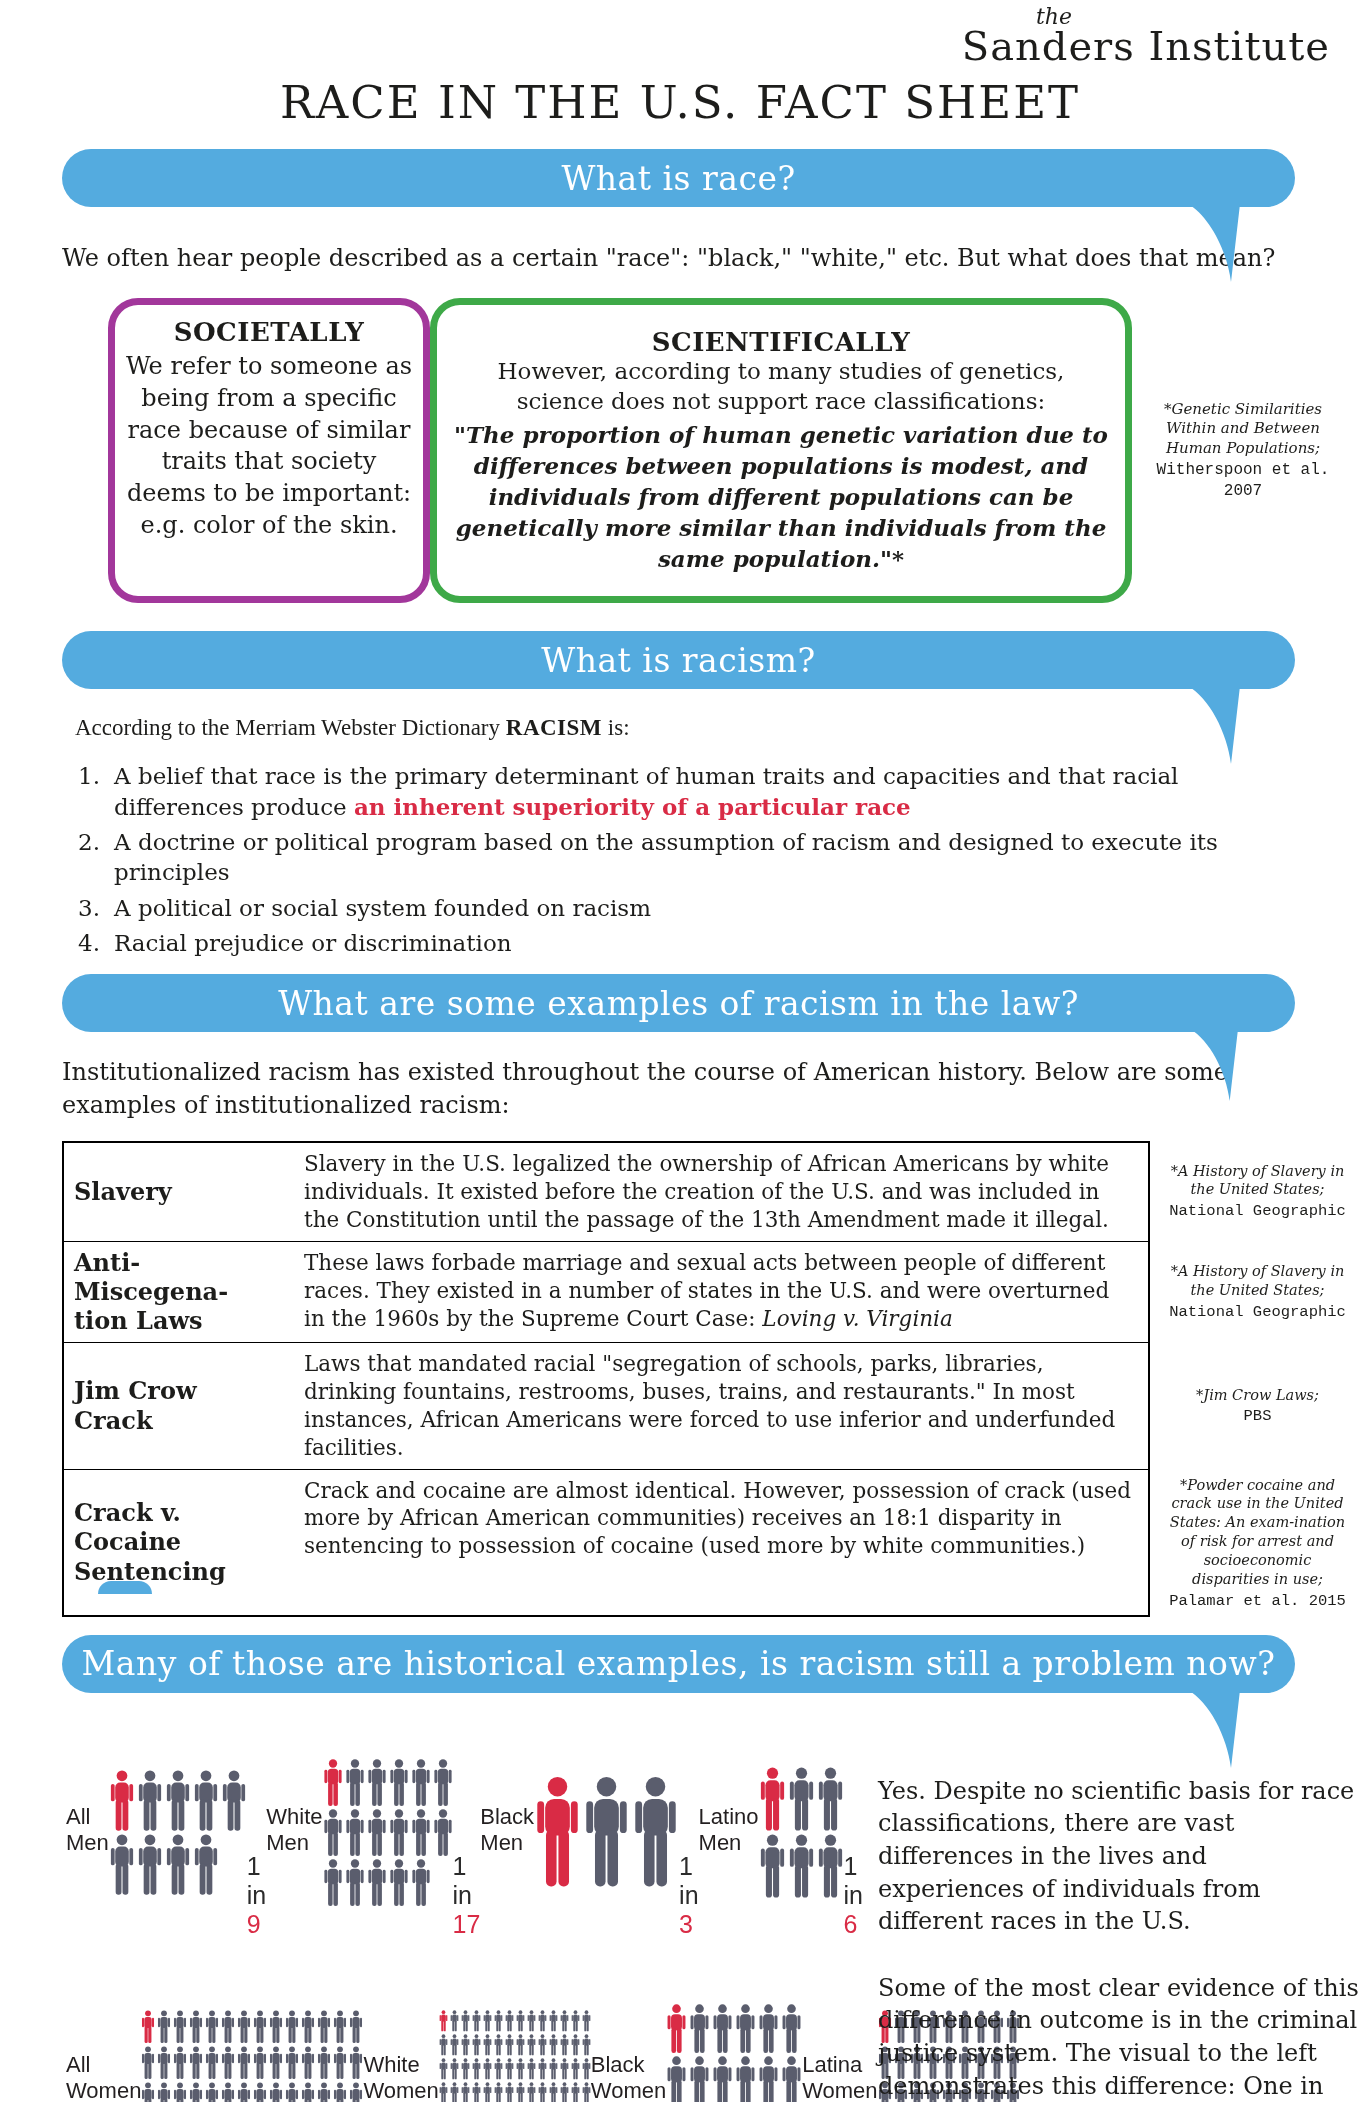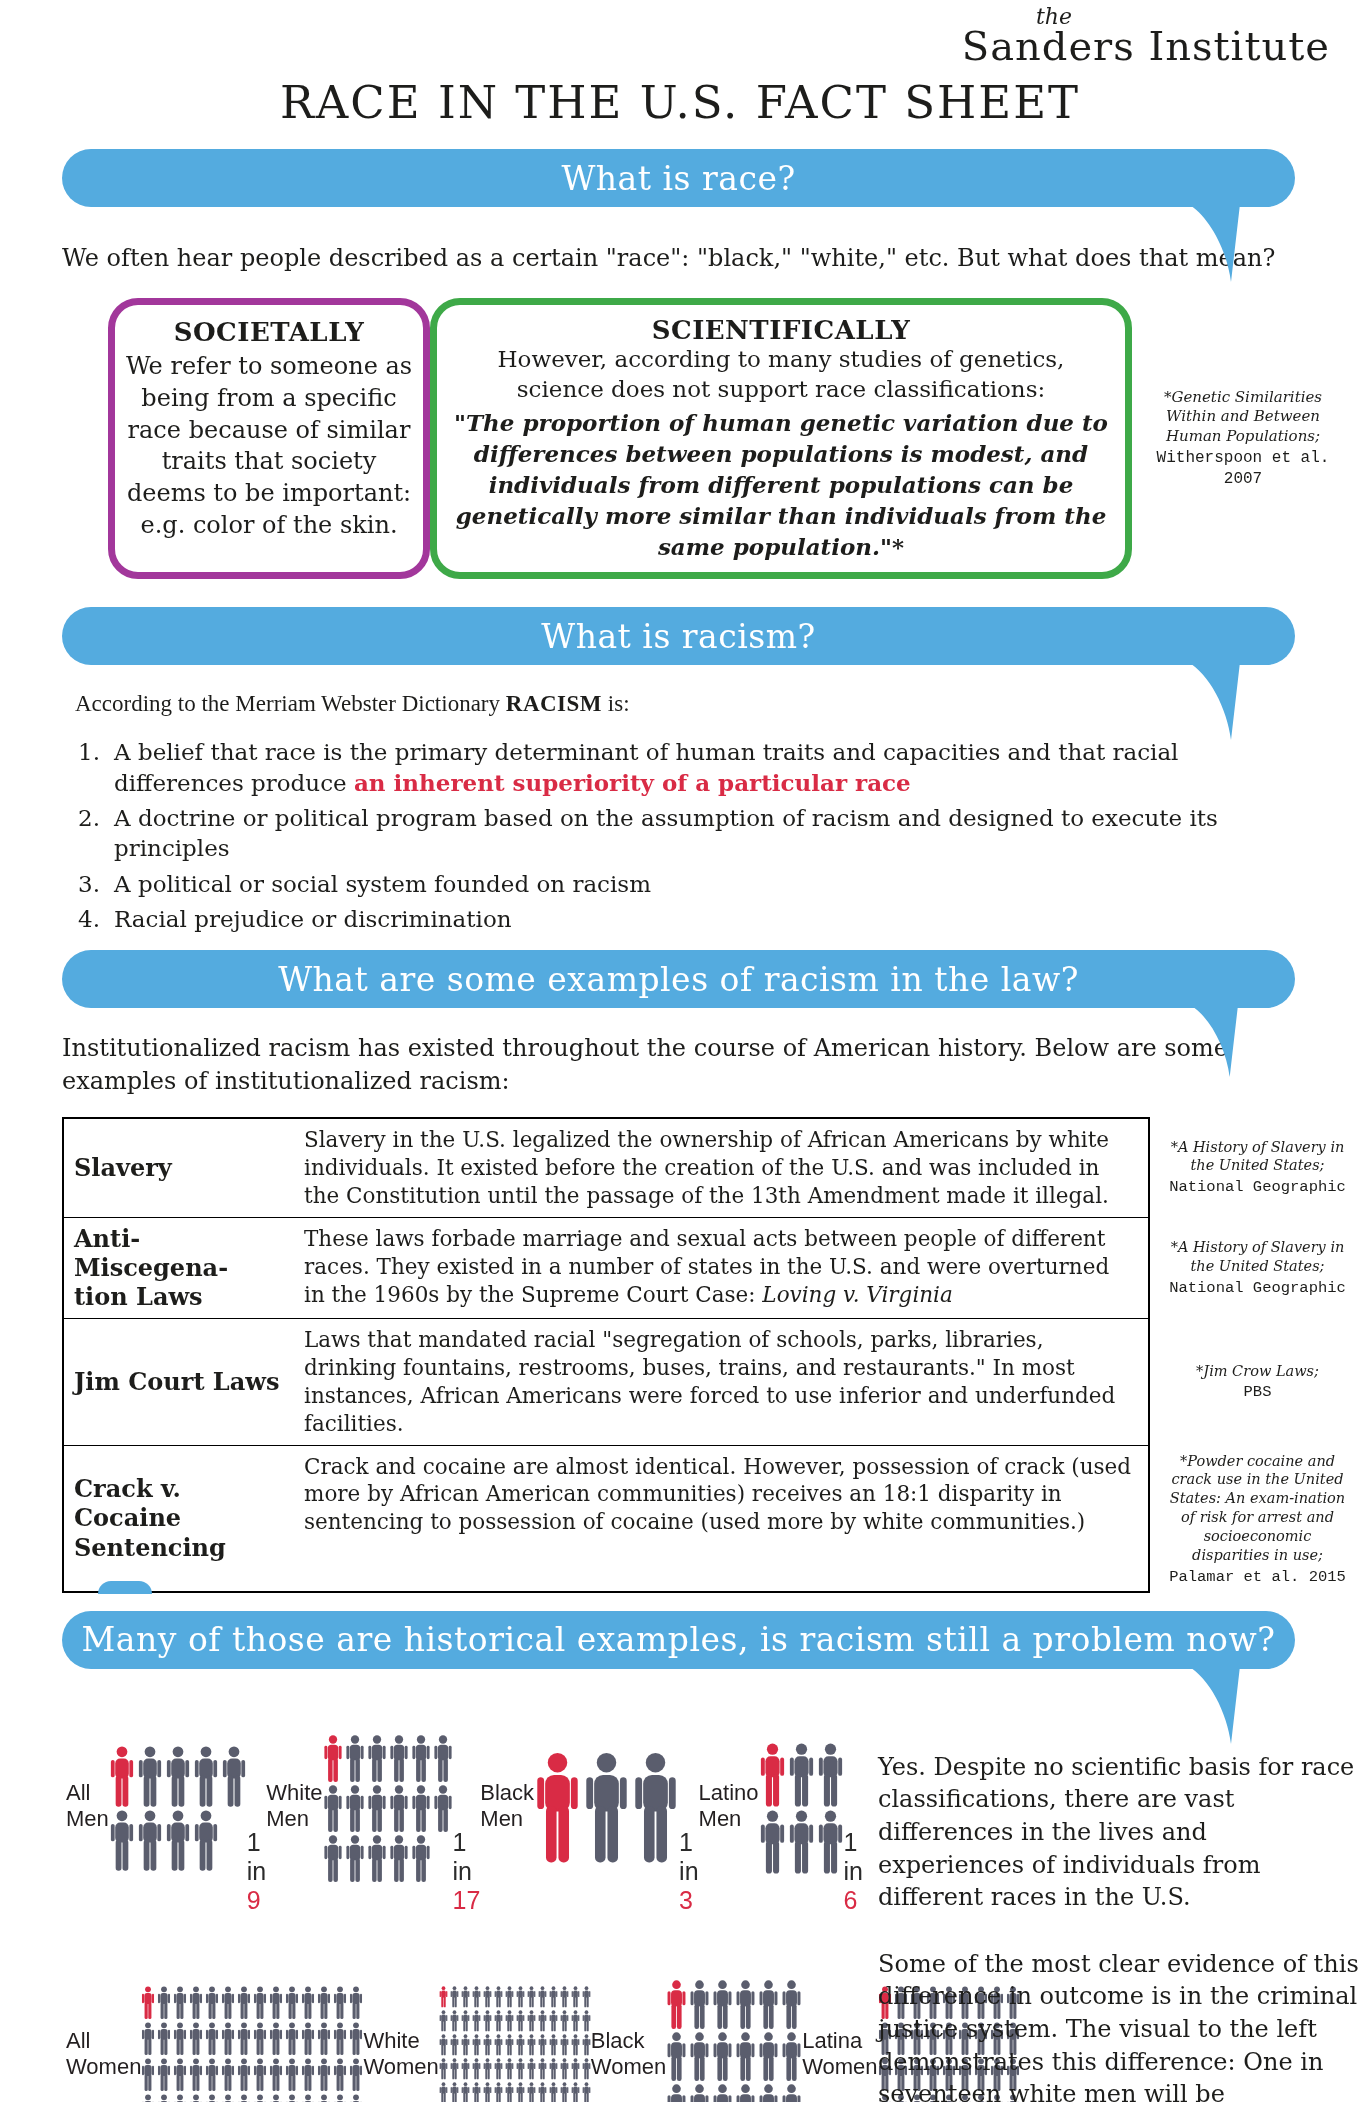--- a/index.html
+++ b/index.html
@@ -25,21 +25,21 @@
     display:flex;align-items:center;justify-content:center;}
   .banner-pill span{color:#fff;font-size:33px;letter-spacing:.5px;}
   .banner-tail{position:absolute;right:55px;top:100%;margin-top:-3px;}
   .b1{margin-top:20px;} .b2{margin-top:28px;} .b3{margin-top:16px;} .b4{margin-top:18px;}
 
   
   .intro{margin:36px 58px 0 62px;font-size:24px;line-height:1.3;}
   .boxes-row{display:flex;margin:24px 0 0 108px;align-items:stretch;}
   .box{border-radius:30px;padding:12px 8px;text-align:center;background:#fff;}
   .box.purple{border:7px solid var(--purple);width:322px;}
-  .box.green{border:7px solid var(--green);width:702px;padding:10px 14px;}
+  .box.green{border:7px solid var(--green);width:702px;padding:22px 14px;}
   .box-heading{font-weight:bold;font-size:26px;letter-spacing:.5px;}
   .box-body{font-size:24px;line-height:1.32;margin-top:4px;}
   .box-lead{font-size:23px;line-height:1.3;}
   .box-quote{font-size:23px;font-weight:bold;font-style:italic;line-height:1.35;margin-top:2px;}
   .side-ref{width:178px;margin-left:22px;align-self:center;text-align:center;}
   .ref-t{display:block;font-style:italic;font-size:15px;line-height:1.3;}
   .ref-s{display:block;font-size:16px;line-height:1.3;margin-top:2px;font-family:Liberation Mono, monospace;}
 
   
   .lead{margin:26px 60px 0 75px;font-size:23px;font-family:Liberation Serif, serif;}
@@ -175,21 +175,21 @@
         </div>
       </div>
       <div class="law-cell law-term" style="border-top: none;">Anti-Miscegena-tion Laws</div>
       <div class="law-cell law-desc" style="border-top: none;"><span>These laws forbade marriage and sexual acts between people of different races. They existed in a number of states in the U.S. and were overturned in the 1960s by the Supreme Court Case: </span><span class="i">Loving v. Virginia</span></div>
       <div class="law-ref nb">
         <div>
           <span class="ref-t">*A History of Slavery in the United States;</span>
           <span class="ref-s">National Geographic</span>
         </div>
       </div>
-      <div class="law-cell law-term" style="border-top: none;">Jim Court Laws</div>
+      <div class="law-cell law-term" style="border-top: none;">Jim Crow Crack</div>
       <div class="law-cell law-desc" style="border-top: none;"><span>Laws that mandated racial "segregation of schools, parks, libraries, drinking fountains, restrooms, buses, trains, and restaurants." In most instances, African Americans were forced to use inferior and underfunded facilities.</span></div>
       <div class="law-ref nb">
         <div>
           <span class="ref-t">*Jim Crow Laws;</span>
           <span class="ref-s">PBS</span>
         </div>
       </div>
       <div class="law-cell law-term" style="border-bottom: 2px solid rgb(0, 0, 0); border-top: none;">Crack v. Cocaine Sentencing</div>
       <div class="law-cell law-desc" style="border-bottom: 2px solid rgb(0, 0, 0); border-top: none;"><span>Crack and cocaine are almost identical. However, possession of crack (used more by African American communities) receives an 18:1 disparity in sentencing to possession of cocaine (used more by white communities.)</span></div>
       <div class="law-ref nb">

